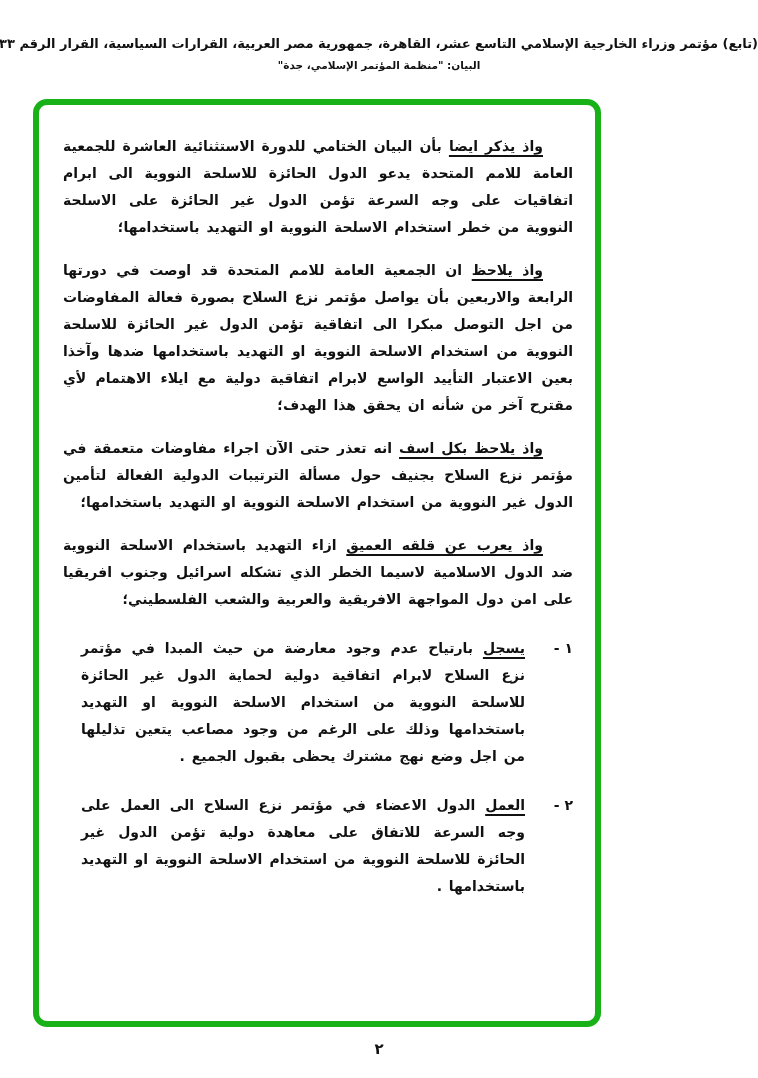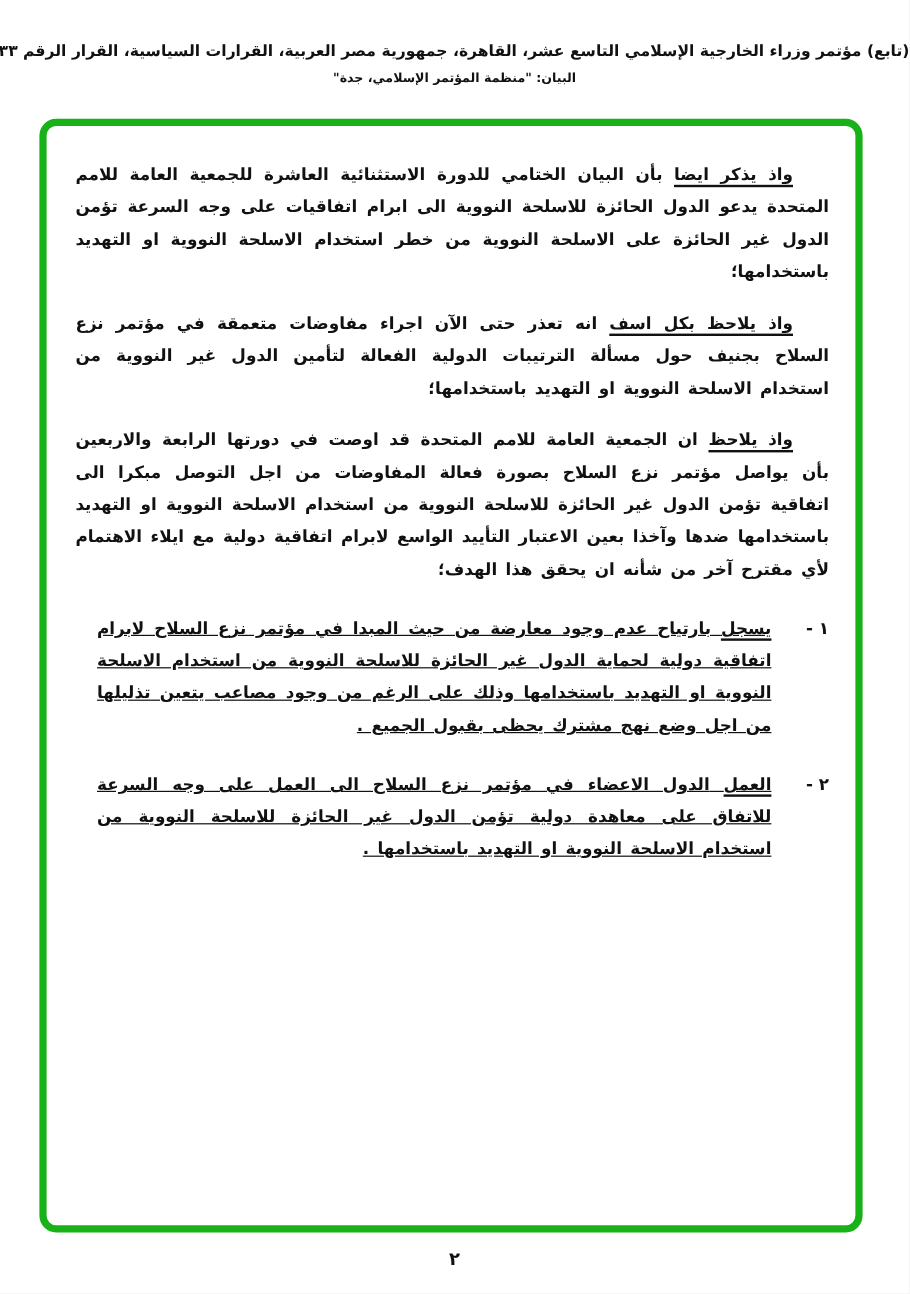--- a/index.html
+++ b/index.html
@@ -30,21 +30,21 @@
   }
   .doc-header .source {
     margin-top:8px;
     font-size:10.5px;
     font-weight:700;
   }
   
   .decree-frame {
     position:absolute;
     left:33px; top:99px;
-    width:686px; height:928px;
+    width:568px; height:928px;
     border:6px solid #18b118;
     border-radius:14px;
     padding:28px 22px 14px 24px;
     overflow:hidden;
     direction:rtl;
   }
   .para {
     font-size:14px;
     font-weight:700;
     line-height:27px;
@@ -73,21 +73,20 @@
     white-space:nowrap;
   }
   .item .item-text {
     flex:1;
     font-size:14px;
     font-weight:700;
     line-height:27px;
     text-align:justify;
     word-spacing:2px;
     padding-left:16px;
-    text-decoration:underline;
   }
   
   .page-number {
     position:absolute;
     top:1040px; left:0; right:0;
     text-align:center;
     font-size:15px;
     font-weight:700;
   }
 </style>
@@ -105,29 +104,33 @@
   </div>
 
   <div class="decree-frame">
 
     <p class="para">
       <span class="lead">واذ يذكر ايضا</span>
       <span>بأن البيان الختامي للدورة الاستثنائية العاشرة للجمعية العامة للامم المتحدة يدعو الدول الحائزة للاسلحة النووية الى ابرام اتفاقيات على وجه السرعة تؤمن الدول غير الحائزة على الاسلحة النووية من خطر استخدام الاسلحة النووية او التهديد باستخدامها؛</span>
     </p>
 
     <p class="para">
+      <span class="lead">واذ يلاحظ</span>
+      <span>ان الجمعية العامة للامم المتحدة قد اوصت في دورتها الرابعة والاربعين بأن يواصل مؤتمر نزع السلاح بصورة فعالة المفاوضات من اجل التوصل مبكرا الى اتفاقية تؤمن الدول غير الحائزة للاسلحة النووية من استخدام الاسلحة النووية او التهديد باستخدامها ضدها وآخذا بعين الاعتبار التأييد الواسع لابرام اتفاقية دولية مع ايلاء الاهتمام لأي مقترح آخر من شأنه ان يحقق هذا الهدف؛</span>
+    </p>
+
+    <p class="para">
       <span class="lead">واذ يلاحظ بكل اسف</span>
       <span>انه تعذر حتى الآن اجراء مفاوضات متعمقة في مؤتمر نزع السلاح بجنيف حول مسألة الترتيبات الدولية الفعالة لتأمين الدول غير النووية من استخدام الاسلحة النووية او التهديد باستخدامها؛</span>
     </p>
 
     <p class="para">
-      <span class="lead">واذ يلاحظ</span>
-      <span>ان الجمعية العامة للامم المتحدة قد اوصت في دورتها الرابعة والاربعين بأن يواصل مؤتمر نزع السلاح بصورة فعالة المفاوضات من اجل التوصل مبكرا الى اتفاقية تؤمن الدول غير الحائزة للاسلحة النووية من استخدام الاسلحة النووية او التهديد باستخدامها ضدها وآخذا بعين الاعتبار التأييد الواسع لابرام اتفاقية دولية مع ايلاء الاهتمام لأي مقترح آخر من شأنه ان يحقق هذا الهدف؛</span>
+      <span class="lead">واذ يعرب عن قلقه العميق</span>
+      <span>ازاء التهديد باستخدام الاسلحة النووية ضد الدول الاسلامية لاسيما الخطر الذي تشكله اسرائيل وجنوب افريقيا على امن دول المواجهة الافريقية والعربية والشعب الفلسطيني؛</span>
     </p>
-
 
     <div class="items">
 
       <div class="item">
         <span class="num">١ -</span>
         <p class="item-text">
           <span class="lead">يسجل</span>
           <span>بارتياح عدم وجود معارضة من حيث المبدا في مؤتمر نزع السلاح لابرام اتفاقية دولية لحماية الدول غير الحائزة للاسلحة النووية من استخدام الاسلحة النووية او التهديد باستخدامها وذلك على الرغم من وجود مصاعب يتعين تذليلها من اجل وضع نهج مشترك يحظى بقبول الجميع .</span>
         </p>
       </div>

